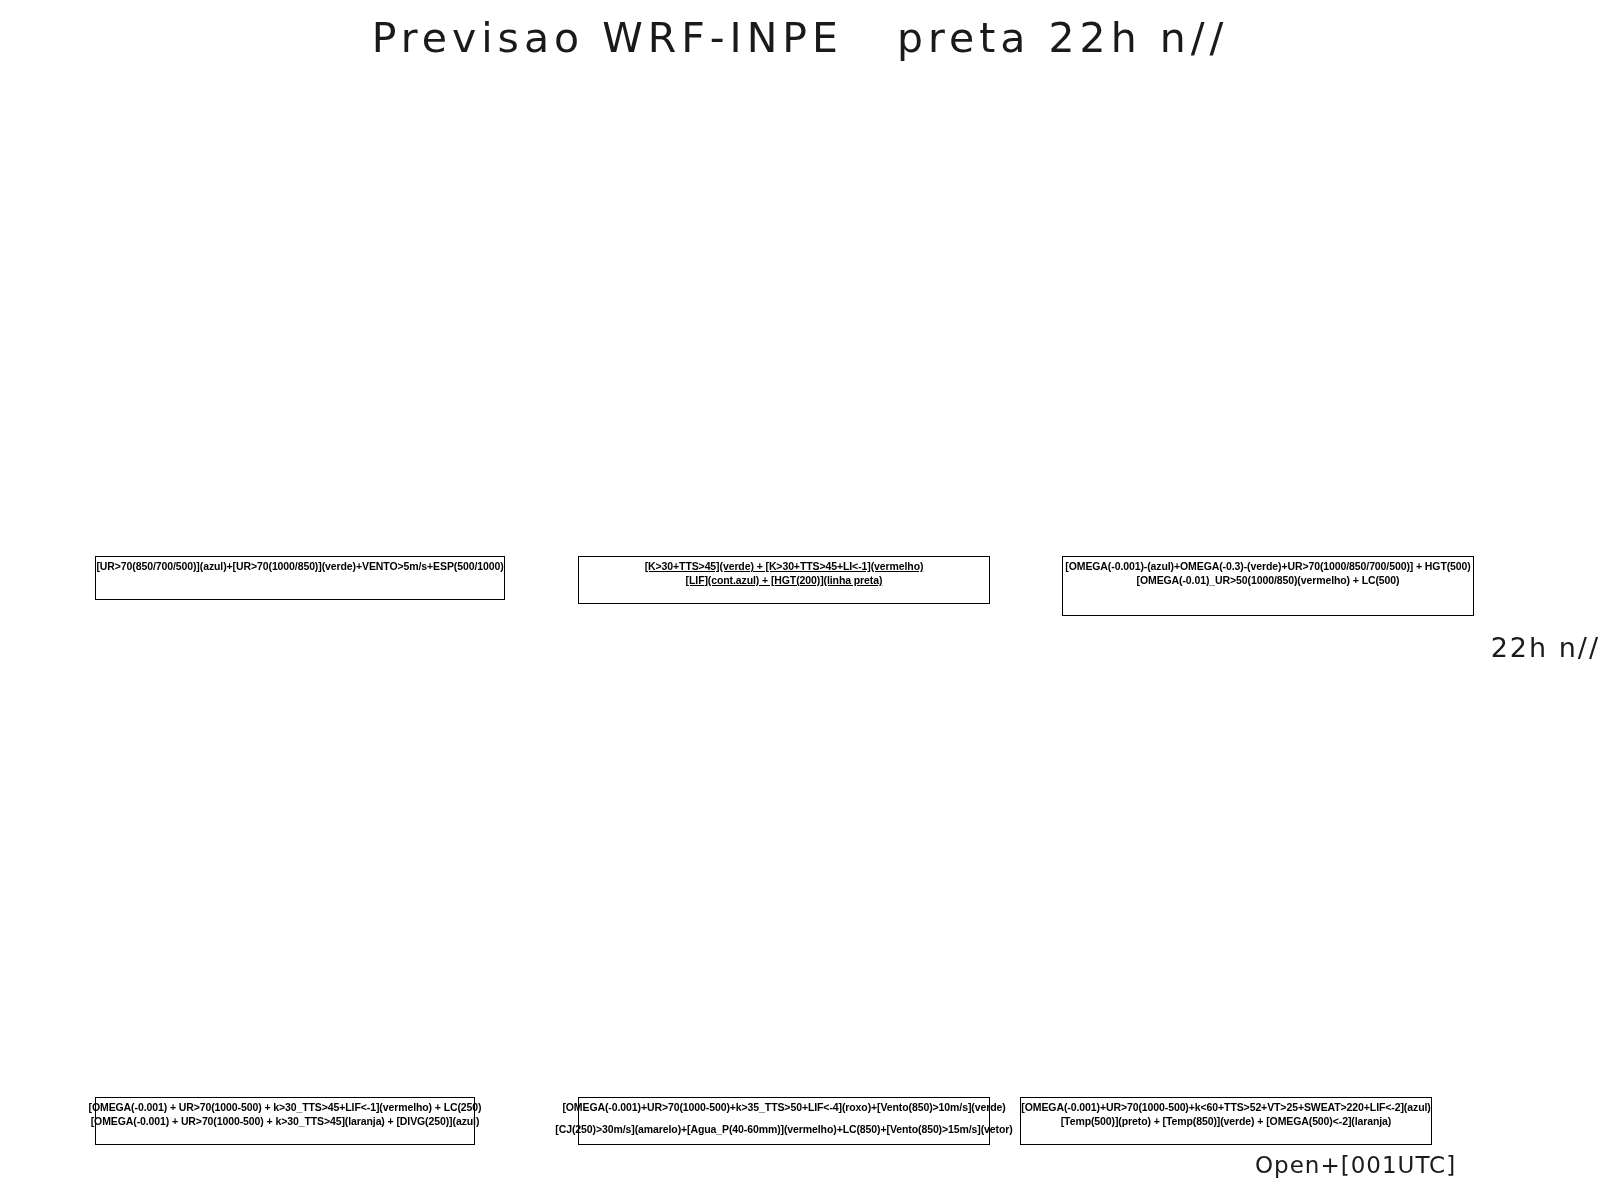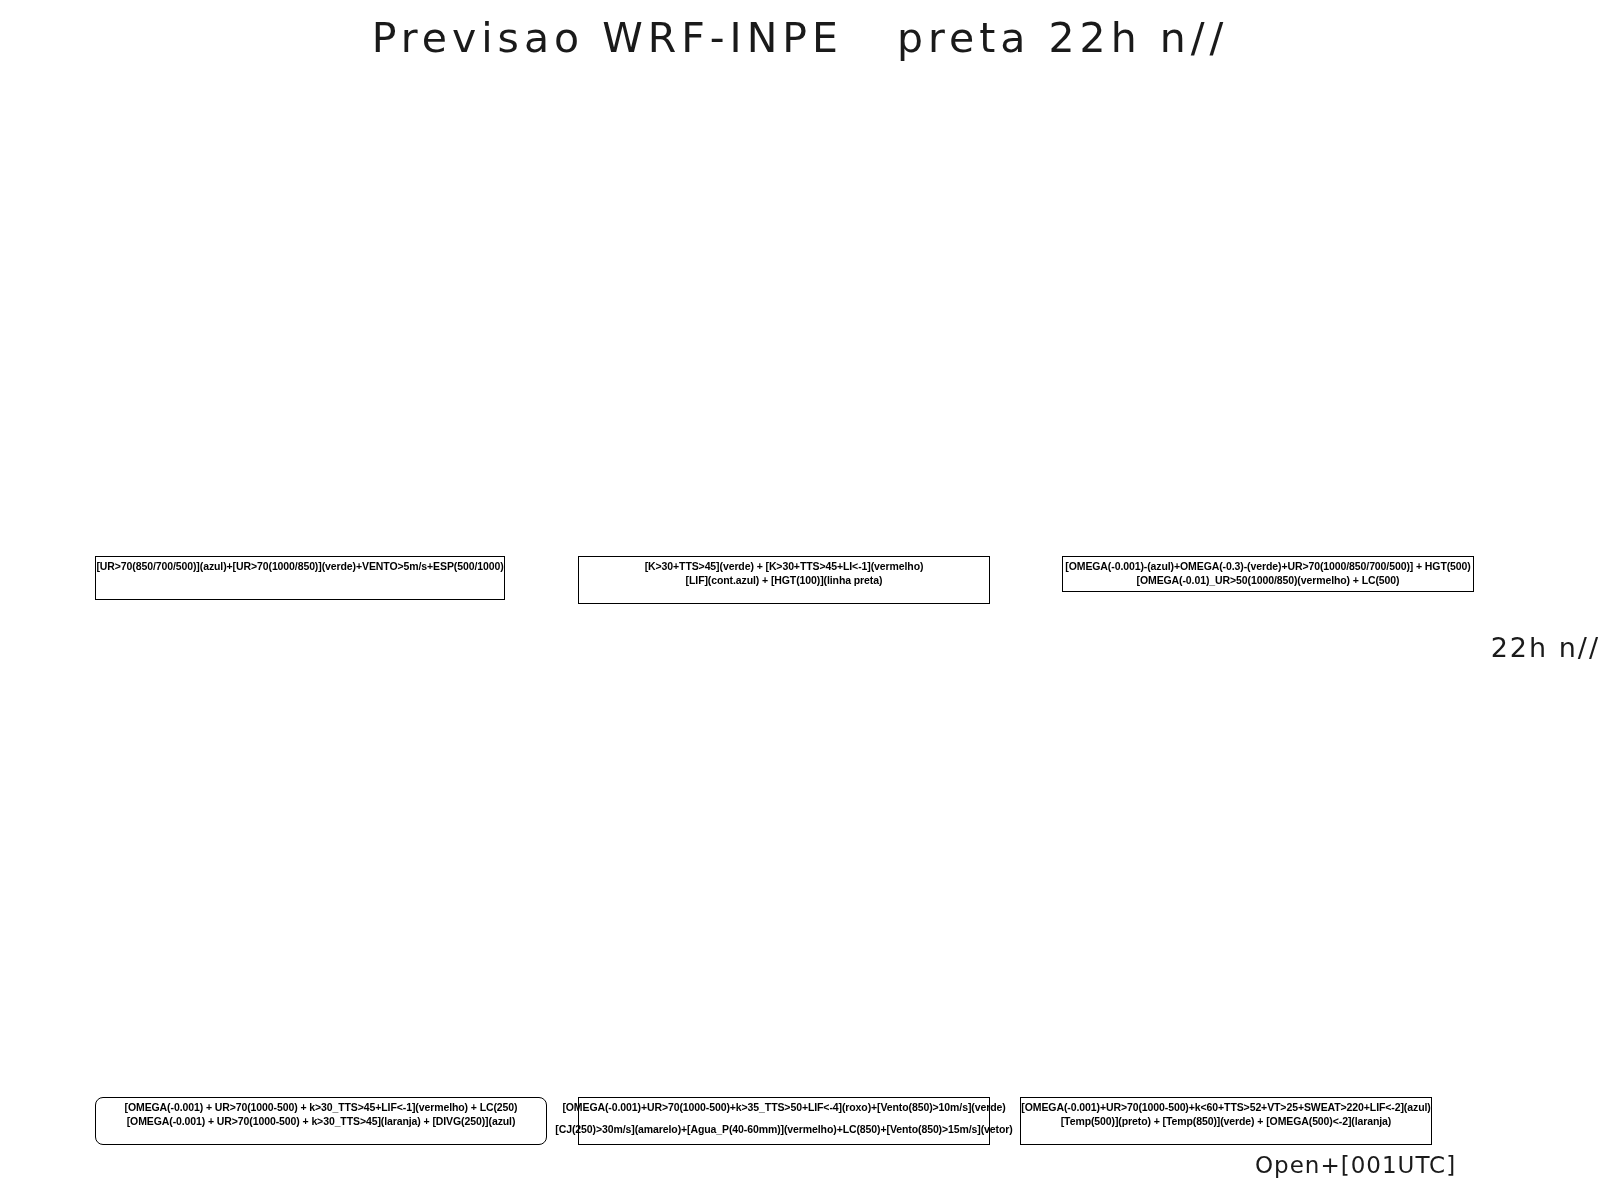--- a/index.html
+++ b/index.html
@@ -75,25 +75,25 @@
     font-weight: bold;
     line-height: 1.32;
     letter-spacing: -0.1px;
     color: #000000;
     white-space: nowrap;
     text-align: center;
   }
 
   
   #legend-top-left   { left: 95px;  top: 556px;  width: 410px; height: 44px; }
-  #legend-top-center { left: 578px; top: 556px;  width: 412px; height: 48px; }
-  #legend-top-right  { left: 1062px;top: 556px;  width: 412px; height: 36px; }
+  #legend-top-center { left: 578px; top: 556px;  width: 412px; height: 48px; text-decoration: underline; }
+  #legend-top-right  { left: 1062px;top: 556px;  width: 412px; height: 60px; }
 
   
-  #legend-bottom-left   { left: 95px;  top: 1097px; width: 452px; height: 48px; border-radius: 8px; }
+  #legend-bottom-left   { left: 95px;  top: 1097px; width: 380px; height: 48px; }
   #legend-bottom-center { left: 578px; top: 1097px; width: 412px; height: 48px; gap: 8px; }
   #legend-bottom-right  { left: 1020px;top: 1097px; width: 412px; height: 48px; }
 
   
   .panel-area {
     position: absolute;
     background: #ffffff;
   }
 </style>
 </head>
@@ -104,21 +104,21 @@
 <div class="panel-area" style="left:95px;  top:120px; width:410px; height:430px;"></div>
 <div class="panel-area" style="left:578px; top:120px; width:412px; height:430px;"></div>
 <div class="panel-area" style="left:1062px;top:120px; width:412px; height:430px;"></div>
 
 <div class="legend-box" id="legend-top-left">
   <div class="legend-line">[UR&gt;70(850/700/500)](azul)+[UR&gt;70(1000/850)](verde)+VENTO&gt;5m/s+ESP(500/1000)</div>
 </div>
 
 <div class="legend-box" id="legend-top-center">
   <div class="legend-line">[K&gt;30+TTS&gt;45](verde)  +  [K&gt;30+TTS&gt;45+LI&lt;-1](vermelho)</div>
-  <div class="legend-line">[LIF](cont.azul)  +  [HGT(100)](linha preta)</div>
+  <div class="legend-line">[LIF](cont.azul)  +  [HGT(200)](linha preta)</div>
 </div>
 
 <div class="legend-box" id="legend-top-right">
   <div class="legend-line">[OMEGA(-0.001)-(azul)+OMEGA(-0.3)-(verde)+UR&gt;70(1000/850/700/500)]  +  HGT(500)</div>
   <div class="legend-line">[OMEGA(-0.01)_UR&gt;50(1000/850)(vermelho)  +  LC(500)</div>
 </div>
 
 <div class="mid-caption">22h n//</div>
 
 <div class="panel-area" style="left:95px;  top:690px; width:410px; height:400px;"></div>

